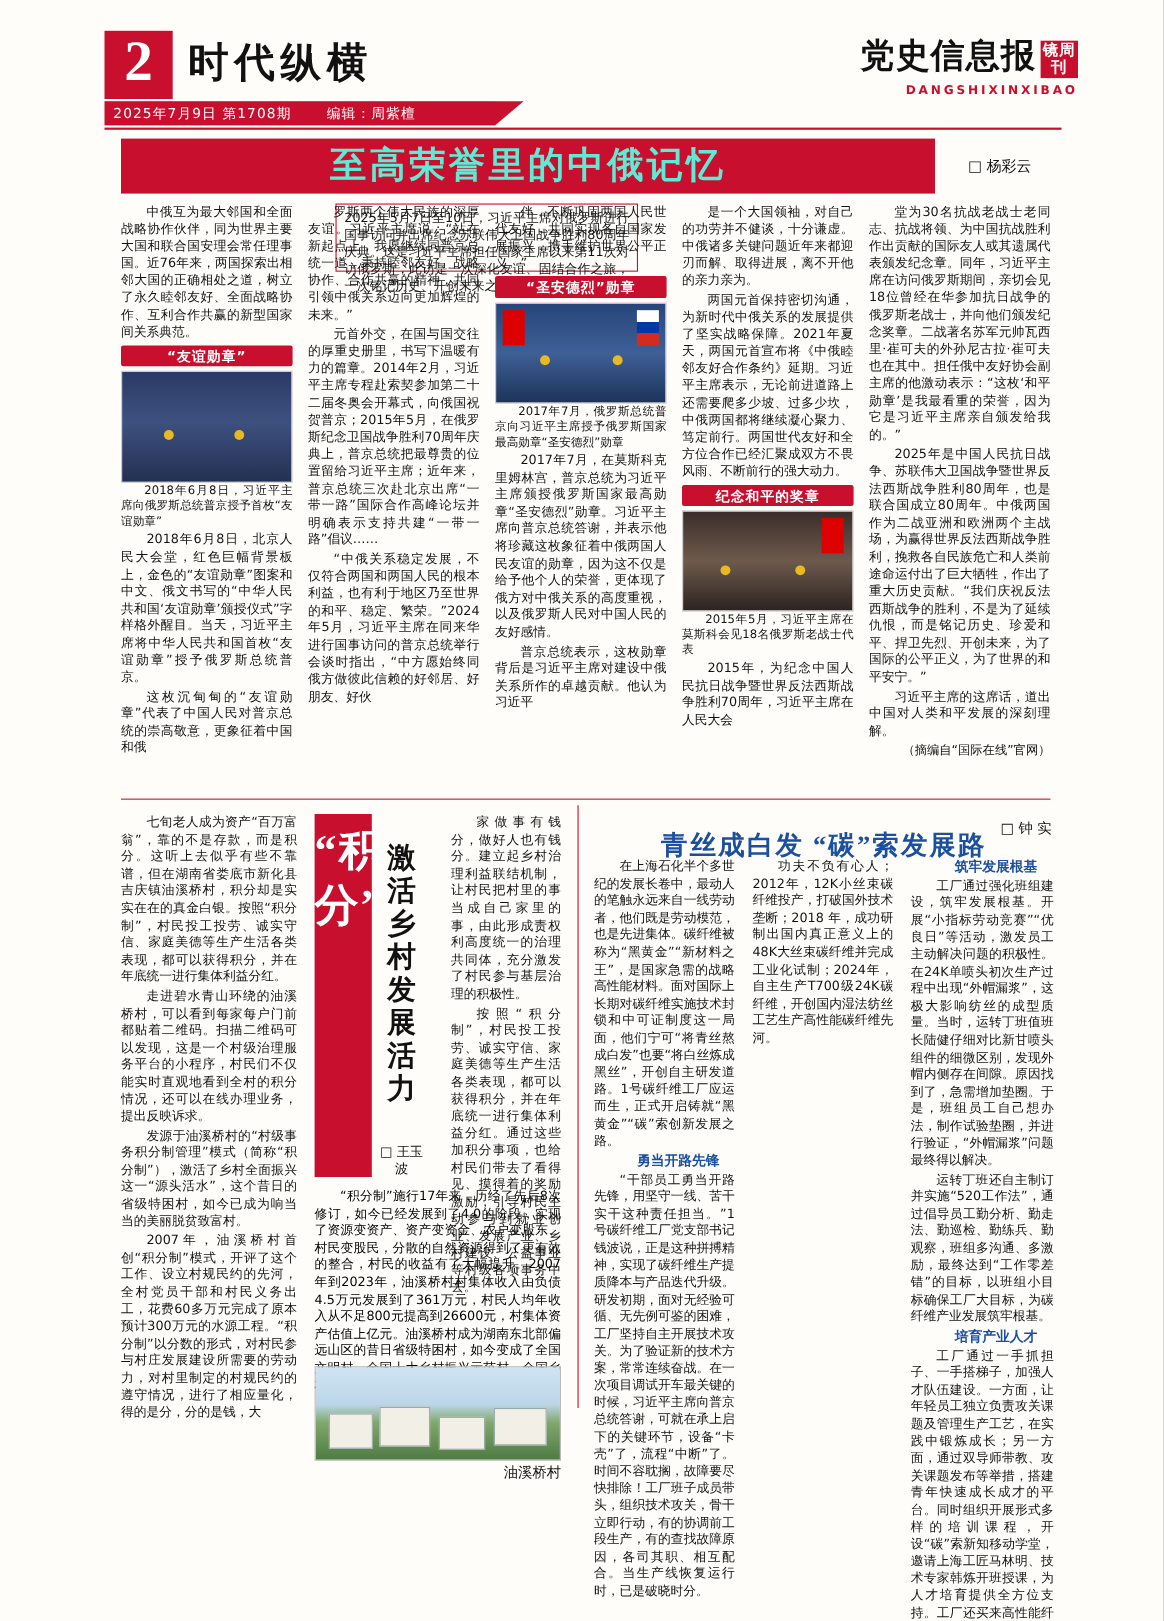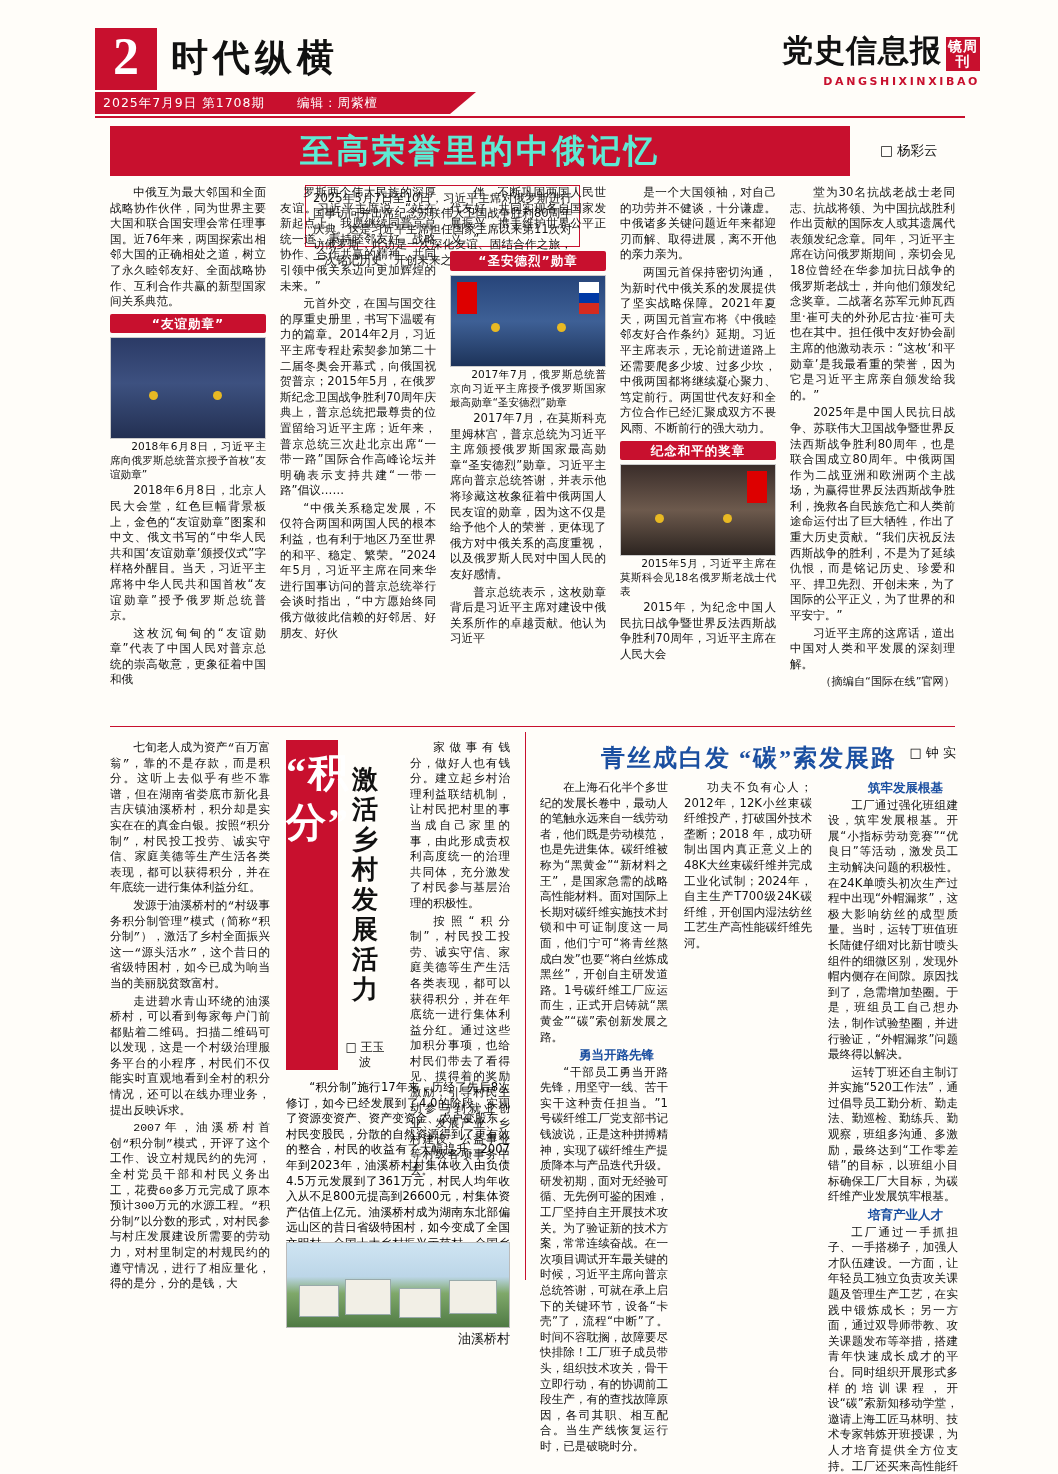--- a/index.html
+++ b/index.html
@@ -81,33 +81,33 @@
     font-size:40px;font-weight:bold;text-align:center;line-height:50px;padding-top:8px;box-sizing:border-box;
     font-family:"Liberation Serif",serif;letter-spacing:2px;
   }
   .vt-black{
     position:absolute;left:56px;top:14px;width:46px;font-size:26px;font-weight:bold;color:#111;
     line-height:30px;text-align:center;font-family:"Liberation Serif",serif;margin-top:11px;
   }
   .vt-author{position:absolute;left:56px;top:300px;width:46px;font-size:12px;color:#111;line-height:15px;text-align:center;}
   .a2col{position:absolute;top:6px;width:160px;font-size:11.6px;line-height:15.6px;text-align:justify;color:#111;}
   .a2col p{margin:0 0 2px 0;text-indent:2em;}
-  .a2c1{left:0;font-family:Liberation Mono, monospace;}
+  .a2c1{left:0;}
   .a2c2{left:300px;width:100px;}
   .a2c2b{position:absolute;left:176px;top:346px;width:224px;font-size:11.6px;line-height:15.6px;text-align:justify;}
   .a2c2b p{margin:0 0 2px 0;text-indent:2em;}
   .ph-village{position:absolute;left:176px;top:508px;width:224px;height:86px;
     background:linear-gradient(180deg,#cfe4f2 0%,#bcd6e8 40%,#7fa86a 60%,#4f7a44 100%);border:1px solid #bbb;box-sizing:border-box;}
   .vil-cap{position:absolute;left:176px;top:596px;width:224px;text-align:right;font-size:13px;color:#111;}
   .bld{position:absolute;background:#f2efe6;border:1px solid #9aa;}
 
   
   .art3{position:absolute;left:540px;top:734px;width:418px;height:600px;}
   .a3title{font-size:24px;font-weight:bold;color:#1b4fa0;text-align:center;letter-spacing:2px;
-    font-family:"Liberation Serif",serif;margin-top:8px;}
+    font-family:"Liberation Serif",serif;margin-top:18px;}
   .a3by{position:absolute;right:2px;top:10px;font-size:13px;color:#111;}
   .a3col{position:absolute;top:46px;width:128px;font-size:11.6px;line-height:15.6px;text-align:justify;color:#111;}
   .a3col p{margin:0 0 2px 0;text-indent:2em;}
   .a3c1{left:0;}
   .a3c2{left:144px;}
   .a3c3{left:288px;width:130px;}
   .bsub{color:#1b4fa0;font-weight:bold;font-size:12.5px;text-align:center;margin:5px 0 3px 0;text-indent:0;}
 </style>
 </head>
 <body>
@@ -213,22 +213,22 @@
       <p class="src">（摘编自“国际在线”官网）</p>
     </div>
   </div>
 
   <div class="hr-main"></div>
   <div class="vr-mid"></div>
 
   <div class="art2">
     <div class="a2col a2c1">
       <p>七旬老人成为资产“百万富翁”，靠的不是存款，而是积分。这听上去似乎有些不靠谱，但在湖南省娄底市新化县吉庆镇油溪桥村，积分却是实实在在的真金白银。按照“积分制”，村民投工投劳、诚实守信、家庭美德等生产生活各类表现，都可以获得积分，并在年底统一进行集体利益分红。</p>
+      <p>走进碧水青山环绕的油溪桥村，可以看到每家每户门前都贴着二维码。扫描二维码可以发现，这是一个村级治理服务平台的小程序，村民们不仅能实时直观地看到全村的积分情况，还可以在线办理业务，提出反映诉求。</p>
       <p>发源于油溪桥村的“村级事务积分制管理”模式（简称“积分制”），激活了乡村全面振兴这一“源头活水”，这个昔日的省级特困村，如今已成为响当当的美丽脱贫致富村。</p>
-      <p>走进碧水青山环绕的油溪桥村，可以看到每家每户门前都贴着二维码。扫描二维码可以发现，这是一个村级治理服务平台的小程序，村民们不仅能实时直观地看到全村的积分情况，还可以在线办理业务，提出反映诉求。</p>
       <p>2007年，油溪桥村首创“积分制”模式，开评了这个工作、设立村规民约的先河，全村党员干部和村民义务出工，花费60多万元完成了原本预计300万元的水源工程。“积分制”以分数的形式，对村民参与村庄发展建设所需要的劳动力，对村里制定的村规民约的遵守情况，进行了相应量化，得的是分，分的是钱，大</p>
     </div>
 
     <div class="vtitle">
       <div class="vt-red">“积分”</div>
       <div class="vt-black">激活乡村发展活力</div>
       <div class="vt-author">□ 王玉波</div>
     </div>
 
     <div class="a2col a2c2">

